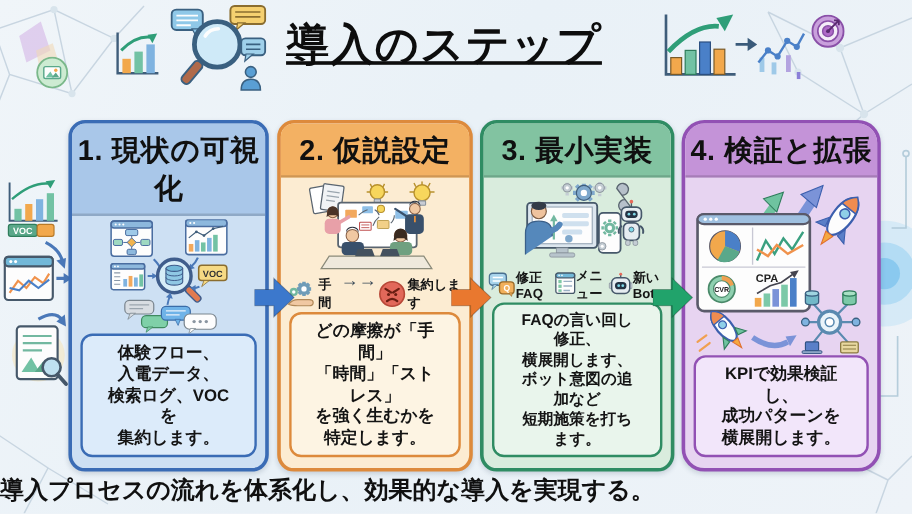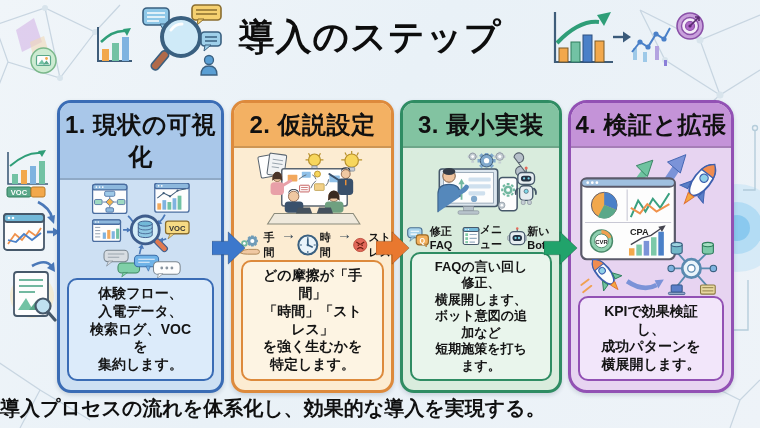--- a/index.html
+++ b/index.html
@@ -3,21 +3,21 @@
 <meta charset="utf-8">
 <style>
   * { margin:0; padding:0; box-sizing:border-box; }
   html,body { width:760px; height:428px; }
   body { font-family:"Liberation Sans","DejaVu Sans",sans-serif; background:#eef3f8; }
   .stage { position:relative; width:760px; height:428px; overflow:hidden;
            background:linear-gradient(120deg,#f0f5f9 0%,#e9f1f7 45%,#eef3f8 100%); }
   .deco { position:absolute; inset:0; z-index:0; pointer-events:none; }
   .abs { position:absolute; }
   .page-title { left:225px; top:13px; width:290px; text-align:center;
-                font-size:36px; font-weight:800; color:#0d0d0d; z-index:2; letter-spacing:1px; }
+                font-size:36px; font-weight:800; color:#0d0d0d; z-index:2; letter-spacing:1px;text-decoration:underline; }
   .footer-text { left:0; top:395px; width:760px; text-align:left;
                  font-size:20px; font-weight:800; color:#101010; z-index:2; }
   .card { top:100px; height:293px; z-index:2; display:flex; flex-direction:column;
           border:3px solid var(--border); border-radius:14px; background:var(--body);
           overflow:hidden; box-shadow:0 2px 4px rgba(40,60,90,.18); }
   .card-head { background:var(--header); border-bottom:2px solid rgba(0,0,0,.15);
                text-align:center; font-size:24px; font-weight:800; color:#101010;
                padding:6px 0 5px; letter-spacing:.5px; }
   .illus { display:block; margin:3px auto 0; }
   .caption { margin:auto 7px 9px; border:2.5px solid var(--border); border-radius:10px;
@@ -339,39 +339,30 @@
             </g>
           <circle cx="18" cy="10" r="6" fill="#6f9cb8"></circle>
             <circle cx="18" cy="10" r="2.6" fill="#ffffff"></circle>
           <circle cx="8" cy="13" r="4" fill="#72b8a0"></circle>
             <circle cx="8" cy="13" r="1.7" fill="#ffffff"></circle>
           <path d="M3,25 q4,-5 10,-4.5 l10,0 q4,0 4,3 q0,3 -4,3 l-11,0 q-6,0 -9,-1.5 z" fill="#f0c8a2" stroke="#b08858" stroke-width="1.2"></path>
         </svg>
         <span class="lbl">手間</span>
       </div>
       <span class="row-arrow">→</span>
-      <div class="icon-item">
-        <svg width="30" height="30" viewBox="0 0 30 30">
-          <circle cx="15" cy="15" r="12" fill="#eaf4fa" stroke="#3a6080" stroke-width="2.6"></circle>
-          <path d="M15,5 v2.5 M15,22.5 V25 M5,15 h2.5 M22.5,15 H25" stroke="#3a6080" stroke-width="1.4"></path>
-          <path d="M15,15 V8 M15,15 L20.5,17.5" stroke="#3a6080" stroke-width="2.2" stroke-linecap="round"></path>
-          <circle cx="15" cy="15" r="1.6" fill="#3a6080"></circle>
-        </svg>
-        <span class="lbl">時間</span>
-      </div>
       <span class="row-arrow">→</span>
       <div class="icon-item">
         <svg width="30" height="30" viewBox="0 0 30 30">
           <circle cx="15" cy="15" r="12" fill="#e2685a" stroke="#b84838" stroke-width="1.6"></circle>
           <path d="M8.5,10 L14,13.5 M21.5,10 L16,13.5" stroke="#6a1e12" stroke-width="2.2" stroke-linecap="round"></path>
           <circle cx="11.5" cy="15.5" r="1.5" fill="#6a1e12"></circle>
             <circle cx="18.5" cy="15.5" r="1.5" fill="#6a1e12"></circle>
           <path d="M10,22 q5,-4.5 10,0" stroke="#6a1e12" stroke-width="2.2" fill="none" stroke-linecap="round"></path>
         </svg>
-        <span class="lbl">ストレス</span>
+        <span class="lbl">集約します</span>
       </div>
     </div>
     <div class="caption">どの摩擦が「手間」
 「時間」「ストレス」
 を強く生むかを
 特定します。</div>
   </section>
 
   <section class="card abs" style="left: 400px; width: 162px; --border: #2f8c63; --header: #82c3a1; --body: #d9ecdd; --cap: #e9f5ec;" data-step="2">
     <header class="card-head">3. 最小実装</header>

